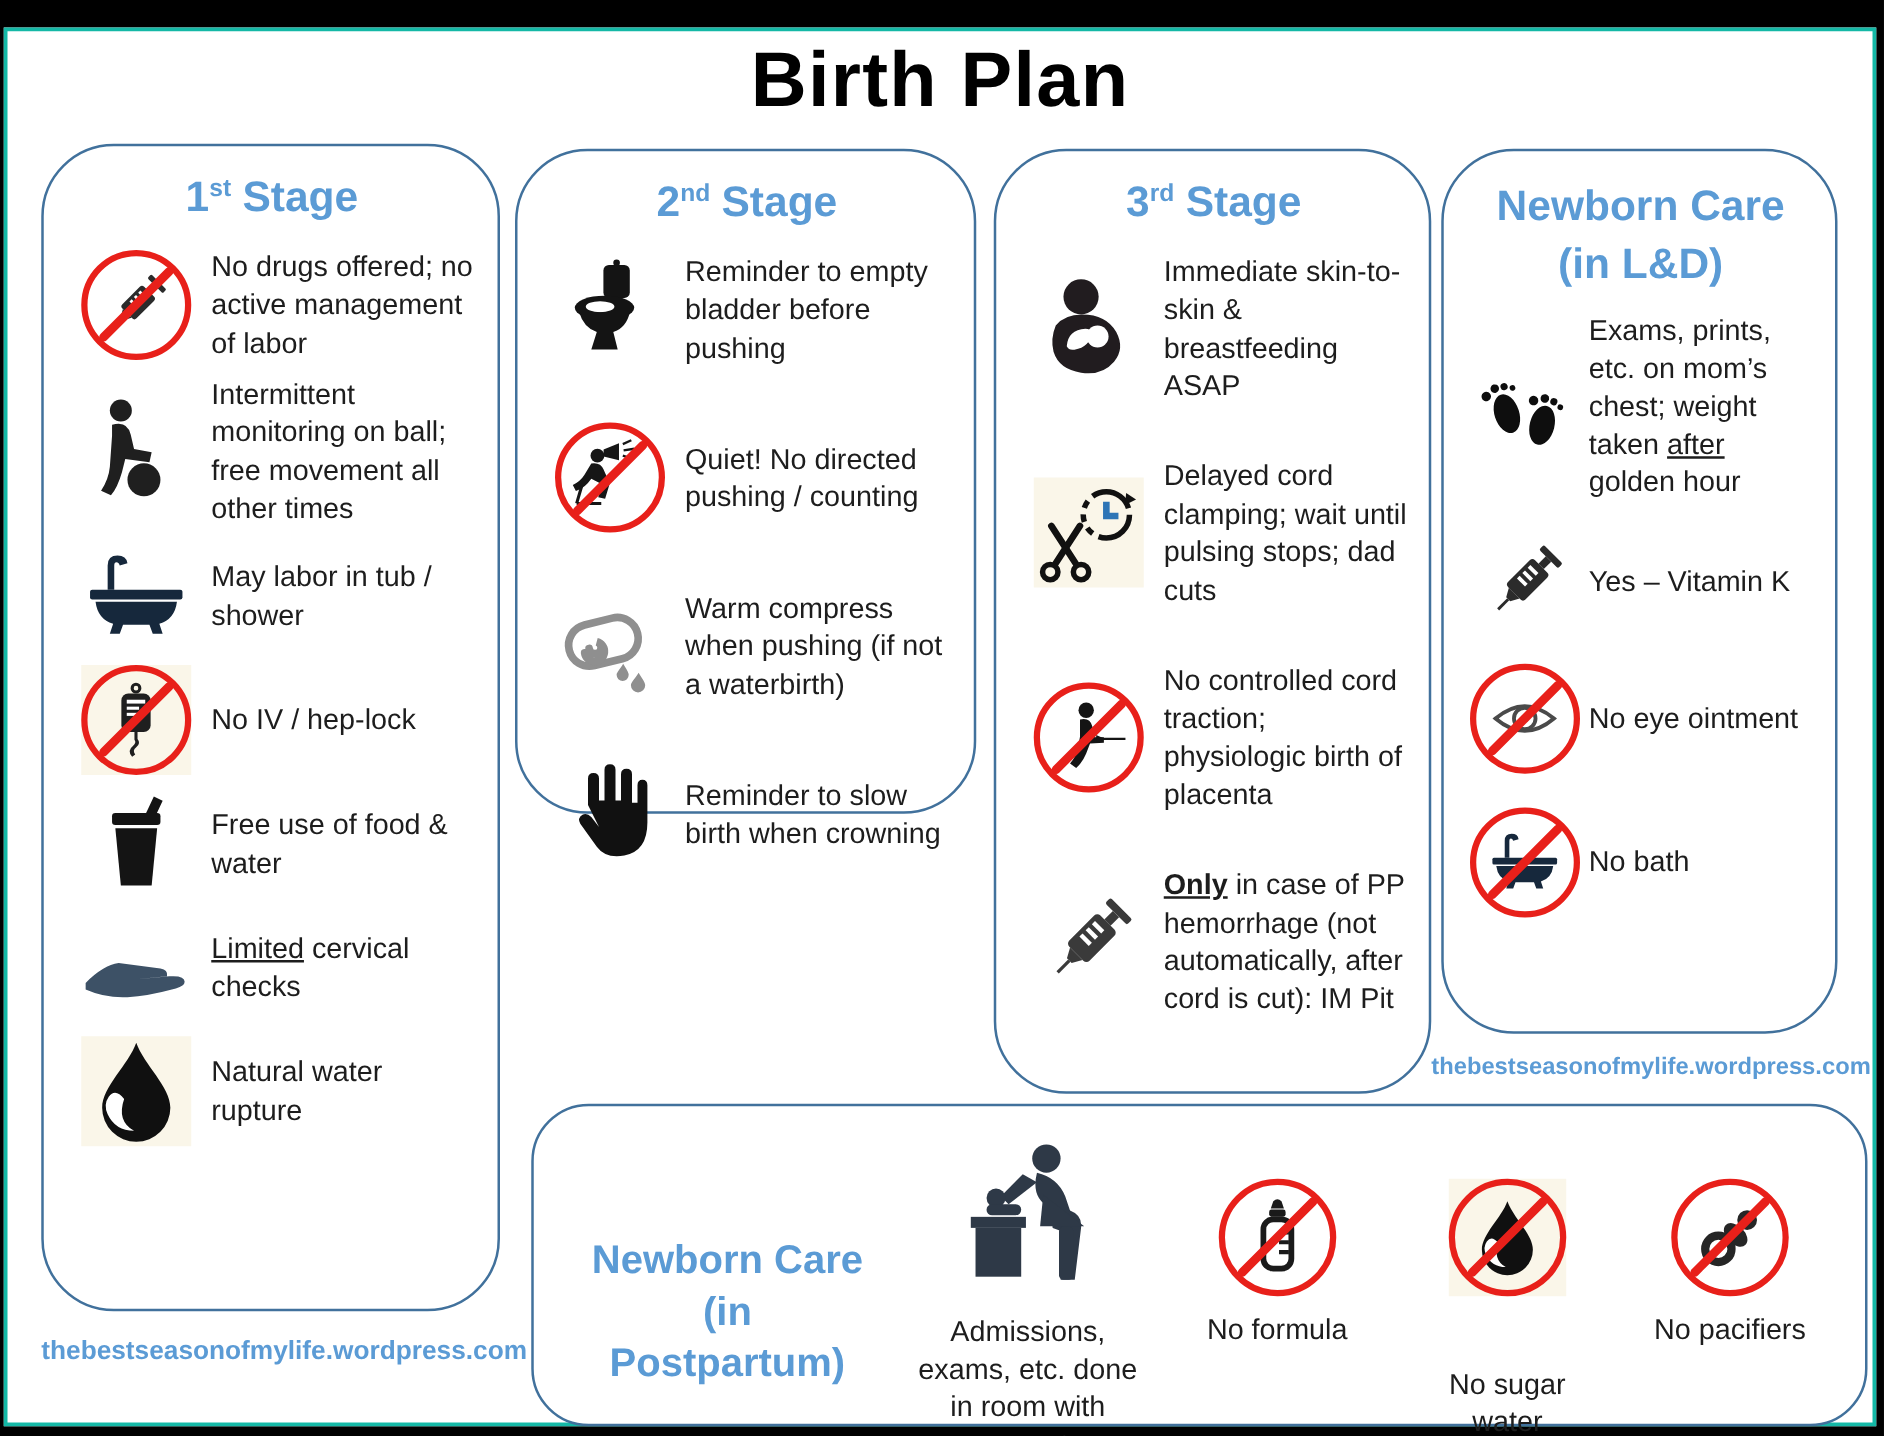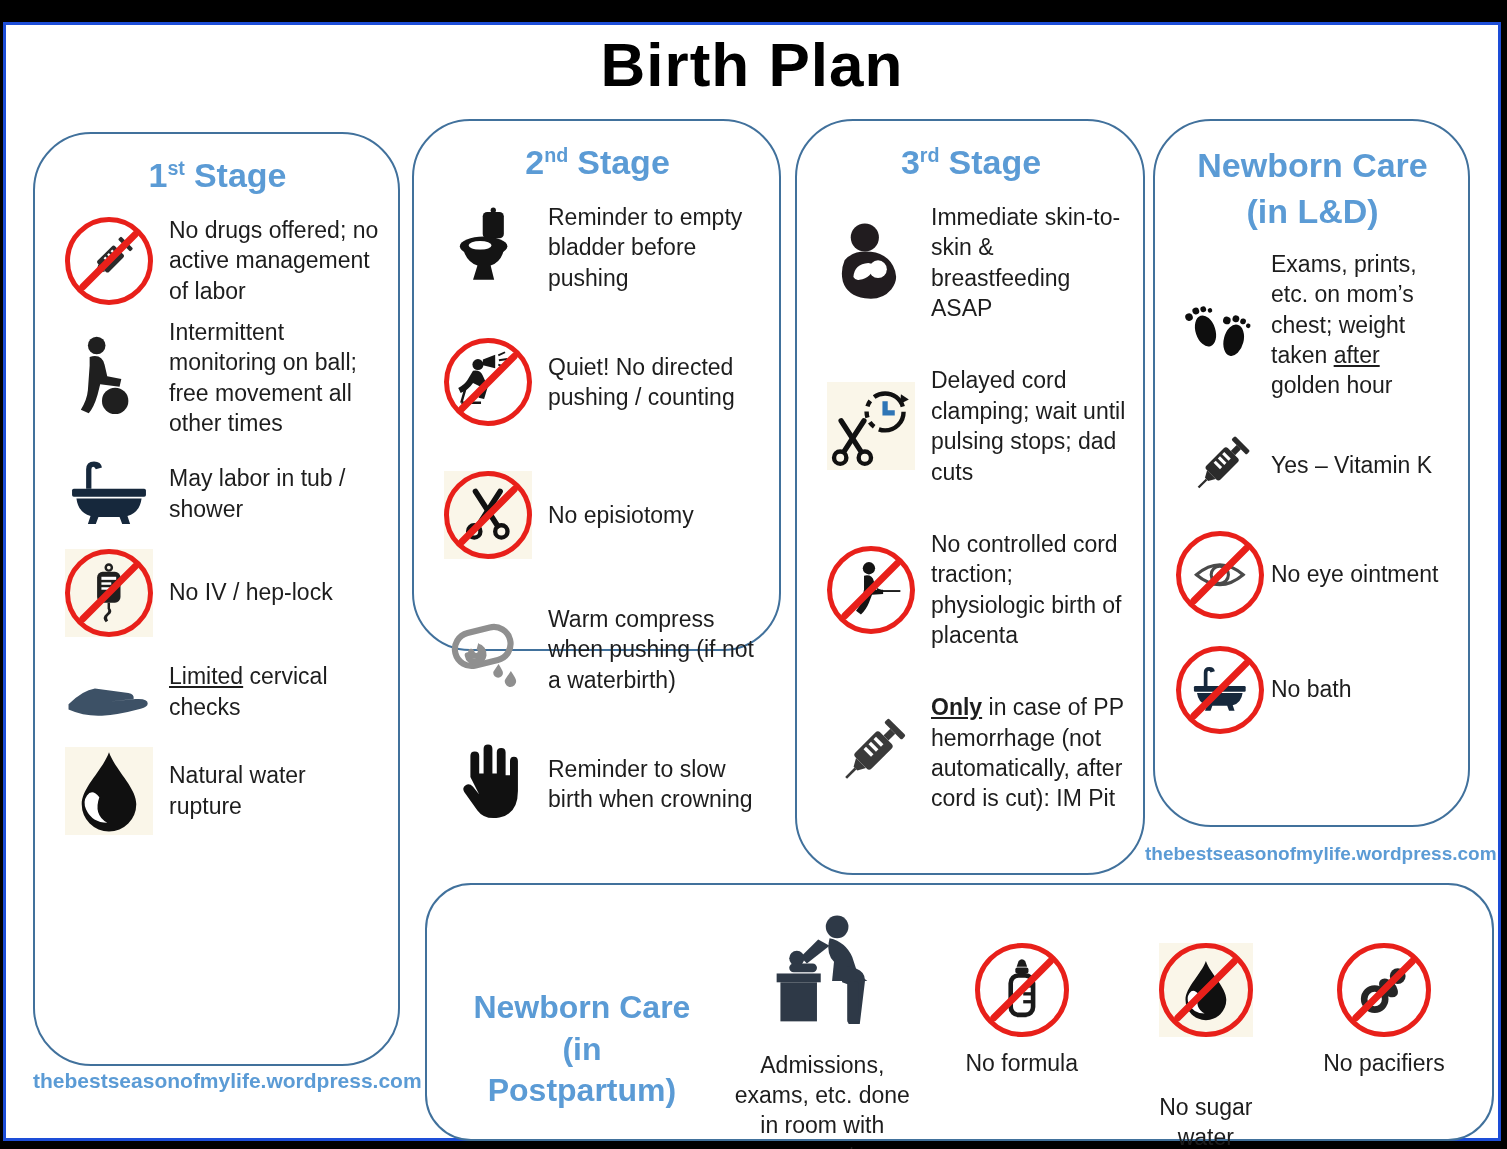--- a/index.html
+++ b/index.html
@@ -1,24 +1,24 @@
 <!DOCTYPE html>
 <html><head>
 <meta charset="utf-8">
 <style>
   html,body{margin:0;padding:0;background:#000;}
   .canvas{position:relative;width:1507px;height:1149px;background:#000;overflow:hidden;
           font-family:"Liberation Sans",sans-serif;}
   .page{position:absolute;left:3px;top:22px;width:1498px;height:1119px;box-sizing:border-box;
-        background:#fff;border:3px solid #1d4ed8;}
+        background:#fff;border:3px solid #14b8a6;}
   .title{position:absolute;top:4px;left:0;width:100%;text-align:center;
          font-size:62px;font-weight:bold;color:#000;letter-spacing:1px;}
   .col{position:absolute;border:2.5px solid #41719c;border-radius:58px;box-sizing:border-box;
        padding:14px 12px 10px 14px;background:#fff;}
-  #col1{left:27px;top:107px;width:367px;height:934px;}
+  #col1{left:27px;top:90px;width:367px;height:934px;}
   #col2{left:406px;top:94px;width:369px;height:532px;}
   #col3{left:789px;top:94px;width:350px;height:756px;}
   #col4{left:1147px;top:94px;width:317px;height:708px;}
   #bottom-box{left:419px;top:858px;width:1069px;height:258px;border-radius:46px;
               display:flex;align-items:flex-start;padding:14px 34px 10px 38px;}
   .col-heading{text-align:center;color:#5b9bd5;font-weight:bold;font-size:34px;margin:8px 0 20px;}
   .col-heading sup{font-size:58%;}
   .col-heading .lbl{margin-left:9px;}
   .col-heading.two-line{line-height:1.35;margin-bottom:14px;}
   .rows{display:flex;flex-direction:column;}
@@ -120,20 +120,32 @@
                   <rect x="38" y="33" width="16" height="4" fill="#fff"></rect>
                   <rect x="38" y="41" width="16" height="4" fill="#fff"></rect>
                   <path d="M48 66 h4 v9 q5 6 -2 11 q-5 4 -1 9 l-4 3 q-7 -8 1 -14 q5 -4 2 -8z" fill="#1f1f1f"></path>
                 </svg>
           <div class="ban"></div>
               </div>
             </div>
         <div class="rtext">No IV / hep-lock</div>
       </div>
 
+      <div class="row">
+        <div class="iconcell">
+              <div class="iconbox">
+          <svg viewBox="0 0 100 100" fill="#141414">
+                  <path d="M58 24 l8 -17 8 4 -7 15z"></path>
+                  <rect x="28" y="22" width="44" height="11" rx="3"></rect>
+                  <path d="M31 36 h38 l-5 52 h-28z"></path>
+                </svg>
+        </div>
+            </div>
+        <div class="rtext">Free use of food &amp; water</div>
+      </div>
 
       <div class="row">
         <div class="iconcell">
               <div class="iconbox">
           <svg viewBox="0 0 100 100" fill="#3d5166">
                   <path d="M4 64 q16 -16 30 -18 l38 5 q7 1 6 7 l-30 3 32 -3 q14 -1 14 5 q0 4 -8 6 q-26 7 -44 8 q-20 1 -38 -7z"></path>
                 </svg>
         </div>
             </div>
         <div class="rtext"><span></span><span class="u">Limited</span><span> cervical checks</span></div>
@@ -189,34 +201,20 @@
                   <g stroke="#161616" stroke-width="4" fill="none">
                     <path d="M14 60 l-7 24 M7 84 h32"></path>
                   </g>
                 </svg>
           <div class="ban"></div>
               </div>
             </div>
         <div class="rtext">Quiet! No directed pushing / counting</div>
       </div>
 
-      <div class="row">
-        <div class="iconcell">
-              <div class="iconbox banned cream">
-          <svg viewBox="0 0 100 100" fill="none" stroke="#111" stroke-linecap="round">
-                  <line x1="30" y1="12" x2="66" y2="68" stroke-width="9"></line>
-                  <line x1="70" y1="12" x2="34" y2="68" stroke-width="9"></line>
-                  <circle cx="28" cy="77" r="10" stroke-width="7"></circle>
-                  <circle cx="72" cy="77" r="10" stroke-width="7"></circle>
-                </svg>
-          <div class="ban"></div>
-              </div>
-            </div>
-        <div class="rtext">No episiotomy</div>
-      </div>
 
       <div class="row">
         <div class="iconcell">
               <div class="iconbox">
           <svg viewBox="0 0 100 100" fill="none" stroke="#8f8f8f" stroke-width="7" stroke-linecap="round">
                   <rect x="12" y="27" width="64" height="38" rx="19" transform="rotate(-14 44 46)"></rect>
                   <path d="M27 56 a9 9 0 1 0 11 -10 a5.5 5.5 0 1 1 -7 6"></path>
                   <g fill="#8f8f8f" stroke="none">
                     <path d="M62 66 c3 5 5 8 5 10 a5.5 5.5 0 1 1 -11 0 c0 -2 3 -5 6 -10z"></path>
                     <path d="M76 74 c3.5 5.5 6 9 6 11.5 a6.5 6.5 0 1 1 -13 0 c0 -2.5 3.5 -6 7 -11.5z"></path>

